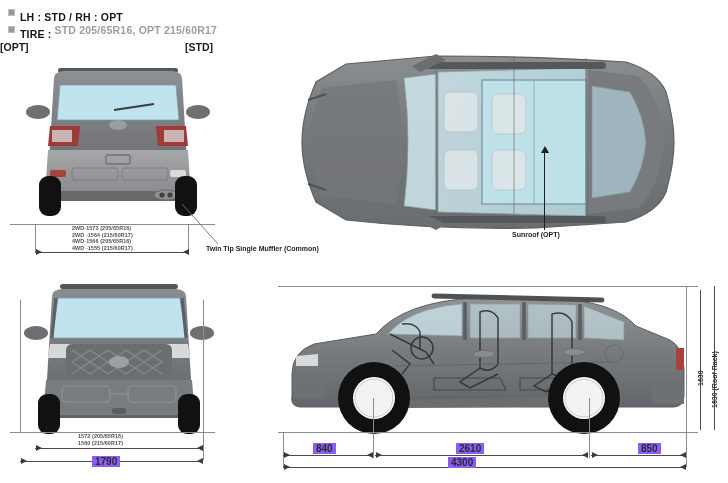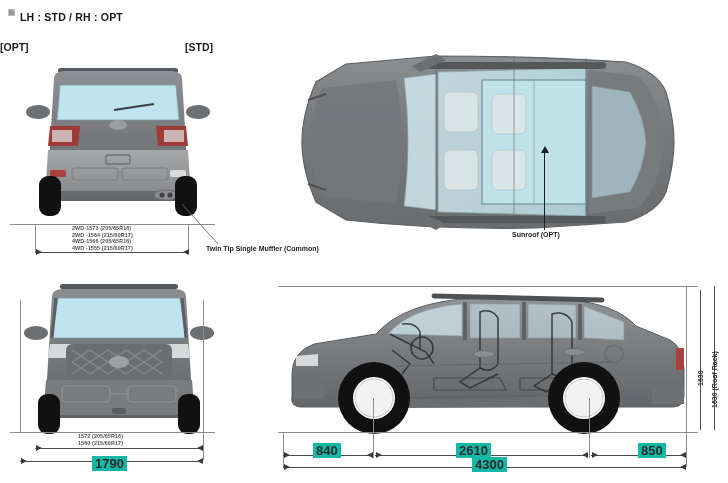--- a/index.html
+++ b/index.html
@@ -24,22 +24,22 @@
   #tag-std{left:185px;top:41px;}
   .tag{font-size:10.5px;font-weight:bold;color:#1b1b1b;}
 
   
   .dimline{background:#4a4a4a;}
   .hline{height:1px;}
   .vline{width:1px;}
   .extline{background:#8c8c8c;width:1px;}
   .exthline{background:#8c8c8c;height:1px;}
   .dimtext{
-    font-size:13px;font-weight:bold;color:#2a2a2a;
-    background:#14b8a6;padding:0 3px;white-space:nowrap;
+    font-size:10px;font-weight:bold;color:#2a2a2a;
+    background:#8b5cf6;padding:0 3px;white-space:nowrap;
   }
   .spec-line{
     font-size:5.4px;color:#4f4f4f;white-space:nowrap;line-height:6.6px;
     letter-spacing:.1px;font-weight:bold;
   }
   .arrow{position:absolute;width:0;height:0;border-top:3px solid transparent;border-bottom:3px solid transparent;}
   .arrow.l{border-right:6px solid #3a3a3a;}
   .arrow.r{border-left:6px solid #3a3a3a;}
 
   .callout-text{font-size:7px;font-weight:bold;color:#1b1b1b;white-space:nowrap;}
@@ -49,20 +49,25 @@
   }
   svg{display:block;}
 </style>
 </head>
 <body>
 
 <div class="abs" id="header">
   <div class="hdr-row">
     <span class="bullet"></span>
     <span class="hdr-key">LH : STD / RH : OPT</span>
+  </div>
+  <div class="hdr-row">
+    <span class="bullet"></span>
+    <span class="hdr-key">TIRE :</span>
+    <span class="hdr-val">STD 205/65R16, OPT 215/60R17</span>
   </div>
 </div>
 
 <div class="abs tag" id="tag-opt">[OPT]</div>
 <div class="abs tag" id="tag-std">[STD]</div>
 
 <div class="abs" style="left:14px;top:58px;width:210px;height:175px;">
   <svg width="210" height="175" viewBox="0 0 210 175">
     <defs>
       <linearGradient id="rBody" x1="0" y1="0" x2="0" y2="1">
@@ -354,18 +359,18 @@
 <div class="abs dimtext" style="left:456px;top:443px;">2610</div>
 
 <div class="abs dimline hline" style="left:591px;top:455px;width:95px;"></div>
 <div class="arrow r" style="left:592px;top:452px;"></div>
 <div class="arrow l" style="left:680px;top:452px;"></div>
 <div class="abs dimtext" style="left:626px;top:443px;margin-left:12px;">850</div>
 
 <div class="abs dimline hline" style="left:283px;top:467px;width:403px;"></div>
 <div class="arrow r" style="left:284px;top:464px;"></div>
 <div class="arrow l" style="left:680px;top:464px;"></div>
-<div class="abs dimtext" style="left:472px;top:457px;">4300</div>
+<div class="abs dimtext" style="left:448px;top:457px;">4300</div>
 
 <div class="abs dimline vline" style="left:700px;top:290px;height:140px;"></div>
 <div class="abs dimline vline" style="left:714px;top:286px;height:144px;"></div>
 <div class="abs vtext" style="left:697px;top:386px;">1630</div>
 <div class="abs vtext" style="left:711px;top:408px;">1630 (Roof Rack)</div>
 
 </body></html>

